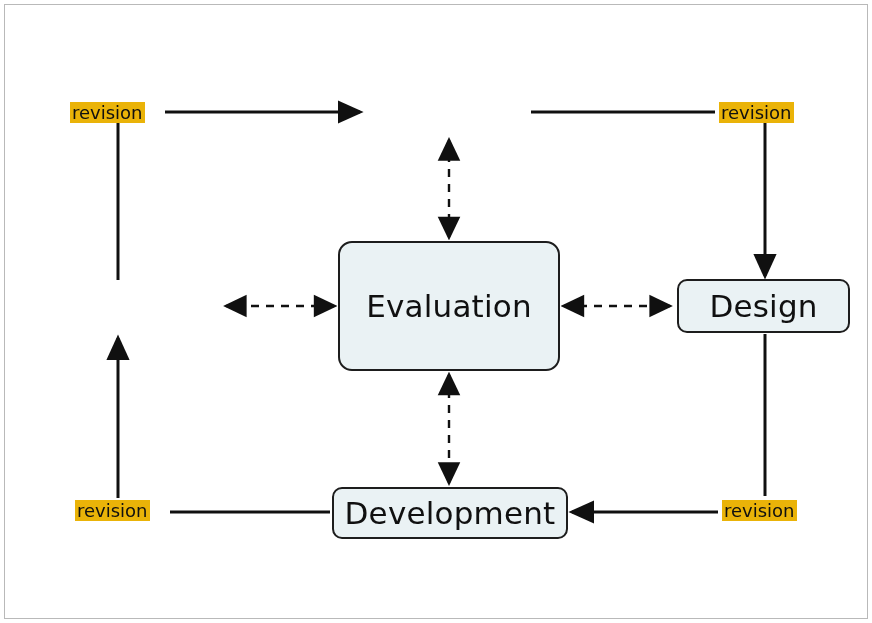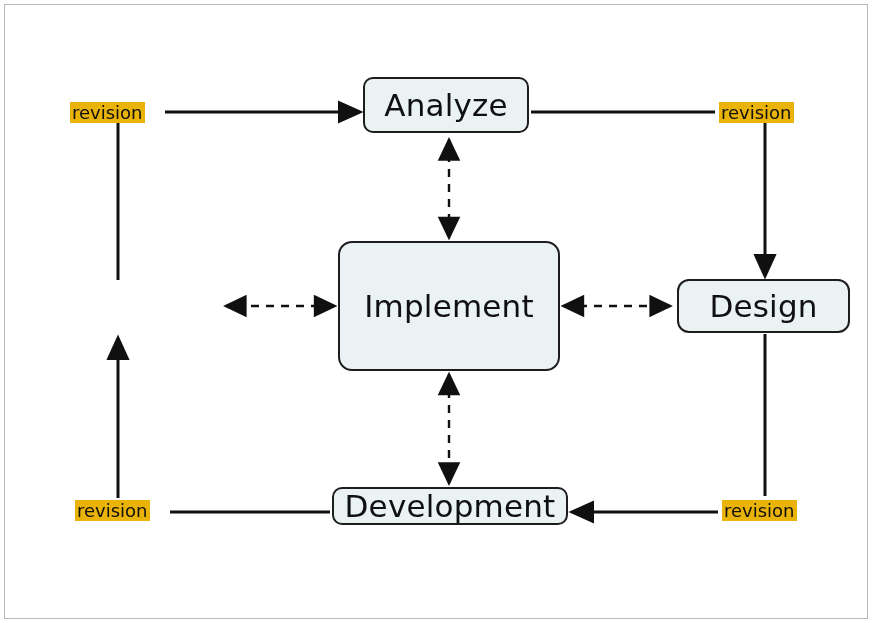--- a/index.html
+++ b/index.html
@@ -60,24 +60,23 @@
     font-size: 31px;
     border-radius: 14px;
   }
   #node-implement {
     left: 21px; top: 280px; width: 197px; height: 52px;
     font-size: 31px;
   }
   #node-design {
     left: 677px; top: 279px; width: 173px; height: 54px;
     font-size: 31px;
-    border-radius: 12px;
   }
   #node-development {
-    left: 332px; top: 487px; width: 236px; height: 38px;
+    left: 332px; top: 487px; width: 236px; height: 52px;
     font-size: 31px;
   }
   .edge-label {
     position: absolute;
     font-size: 18px;
     color: #101010;
     white-space: nowrap;
     background: #eab308;
     padding: 0 2px;
   }
@@ -127,26 +126,23 @@
 
     <line x1="449" y1="237" x2="449" y2="140" stroke="#101010" stroke-width="2.4" stroke-dasharray="8 7" marker-end="url(#ah-dash)" marker-start="url(#ah-dash-start)"></line>
 
     <line x1="334" y1="306" x2="226" y2="306" stroke="#101010" stroke-width="2.4" stroke-dasharray="8 7" marker-end="url(#ah-dash)" marker-start="url(#ah-dash-start)"></line>
 
     <line x1="564" y1="306" x2="670" y2="306" stroke="#101010" stroke-width="2.4" stroke-dasharray="8 7" marker-end="url(#ah-dash)" marker-start="url(#ah-dash-start)"></line>
 
     <line x1="449" y1="375" x2="449" y2="483" stroke="#101010" stroke-width="2.4" stroke-dasharray="8 7" marker-end="url(#ah-dash)" marker-start="url(#ah-dash-start)"></line>
   </svg>
 
-  <div class="node-box" id="node-analyze">
-    <span>Analyze</span>
-  </div>
 
   <div class="node-box" id="node-evaluation">
-    <span>Implement</span>
+    <span>Evaluation</span>
   </div>
 
 
   <div class="node-box" id="node-design">
     <span>Design</span>
   </div>
 
   <div class="node-box" id="node-development">
     <span>Development</span>
   </div>

